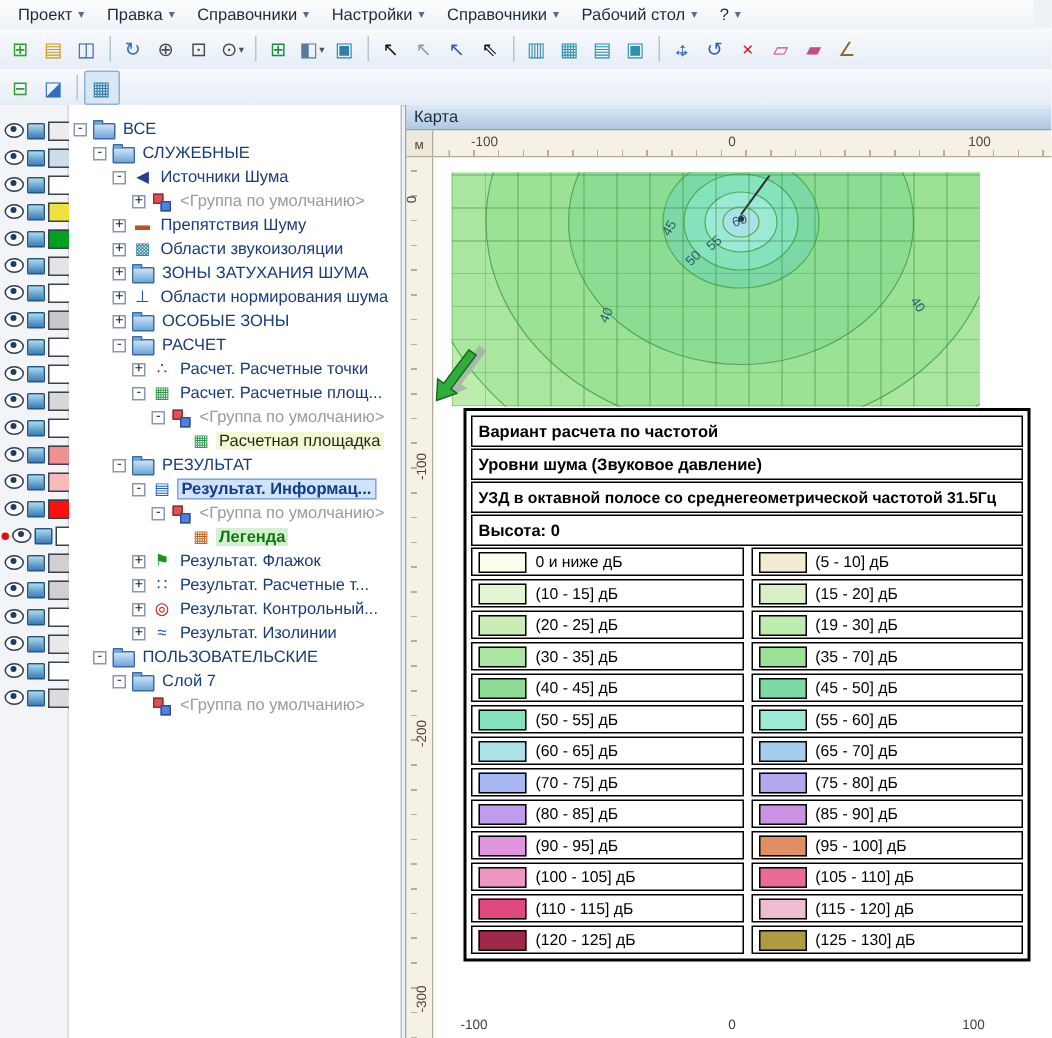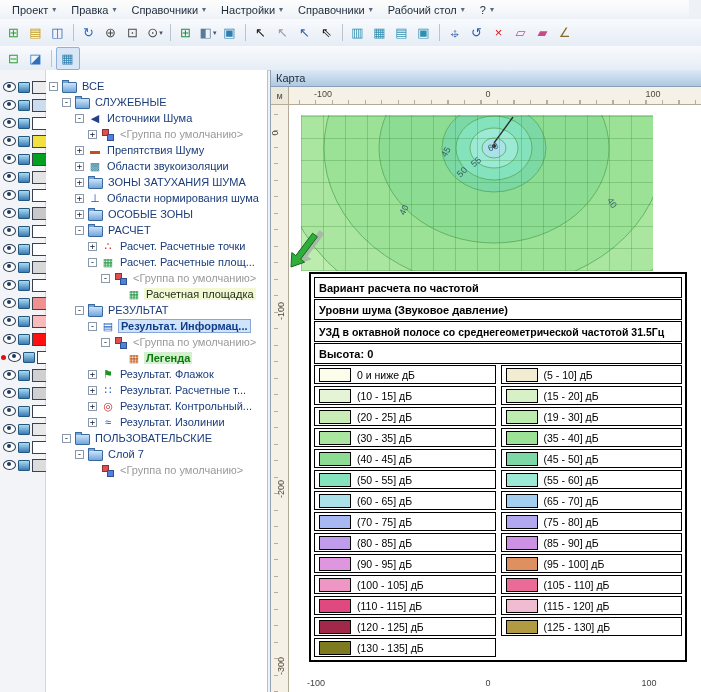--- a/index.html
+++ b/index.html
@@ -707,21 +707,21 @@
             <span class="lg-label">(19 - 30] дБ</span>
           </div>
 
           <div class="lg-cell">
             <span class="lg-sw" style="background-color: rgb(170, 230, 160);"></span>
             <span class="lg-label">(30 - 35] дБ</span>
           </div>
 
           <div class="lg-cell">
             <span class="lg-sw" style="background-color: rgb(156, 226, 150);"></span>
-            <span class="lg-label">(35 - 40] дБ</span>
+            <span class="lg-label">(35 - 70] дБ</span>
           </div>
 
           <div class="lg-cell">
             <span class="lg-sw" style="background-color: rgb(140, 220, 148);"></span>
             <span class="lg-label">(40 - 45] дБ</span>
           </div>
 
           <div class="lg-cell">
             <span class="lg-sw" style="background-color: rgb(124, 216, 164);"></span>
             <span class="lg-label">(45 - 50] дБ</span>
@@ -800,24 +800,20 @@
           <div class="lg-cell">
             <span class="lg-sw" style="background-color: rgb(160, 40, 72);"></span>
             <span class="lg-label">(120 - 125] дБ</span>
           </div>
 
           <div class="lg-cell">
             <span class="lg-sw" style="background-color: rgb(176, 154, 66);"></span>
             <span class="lg-label">(125 - 130] дБ</span>
           </div>
 
-          <div class="lg-cell">
-            <span class="lg-sw" style="background-color: rgb(126, 122, 32);"></span>
-            <span class="lg-label">(130 - 135] дБ</span>
-          </div>
 
 
       </div>
     </div>
 
     <div></div>
     <div>
 
         <span class="bottom-tick" style="left: 27px;">-100</span>
 

